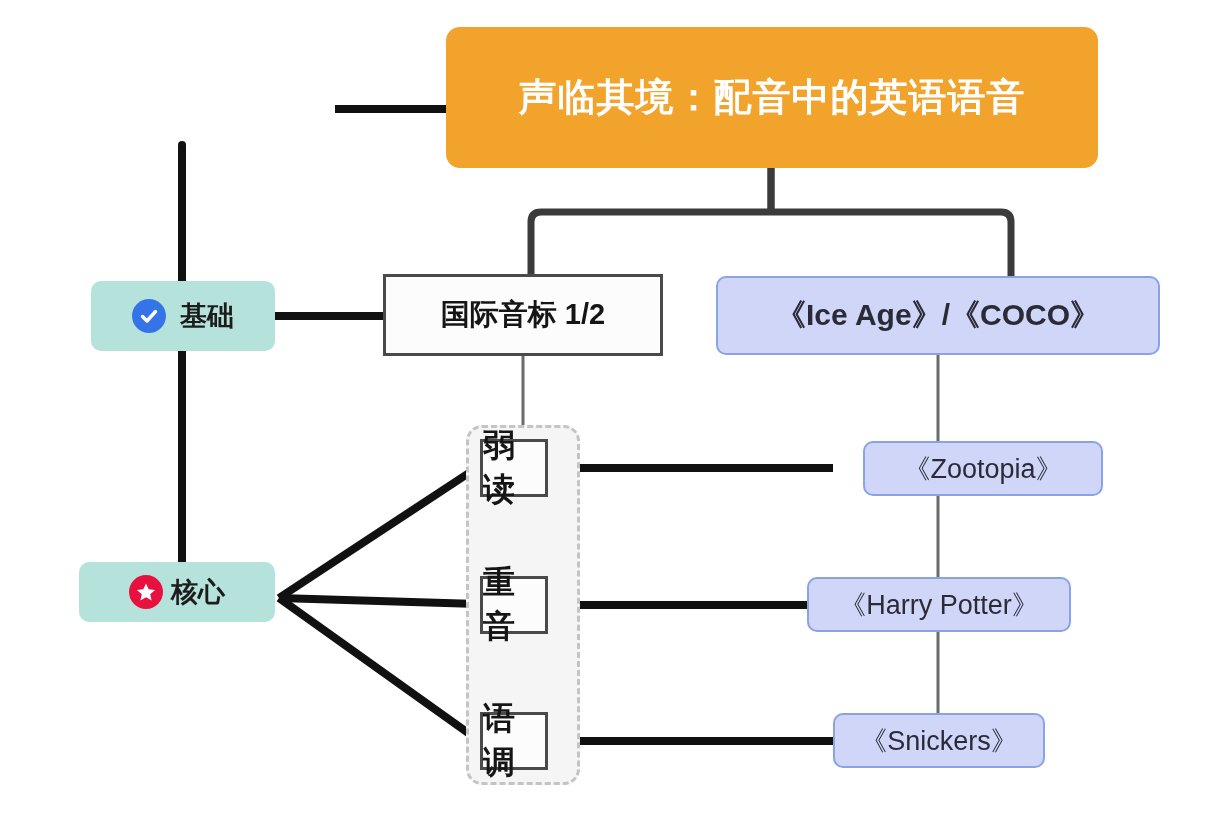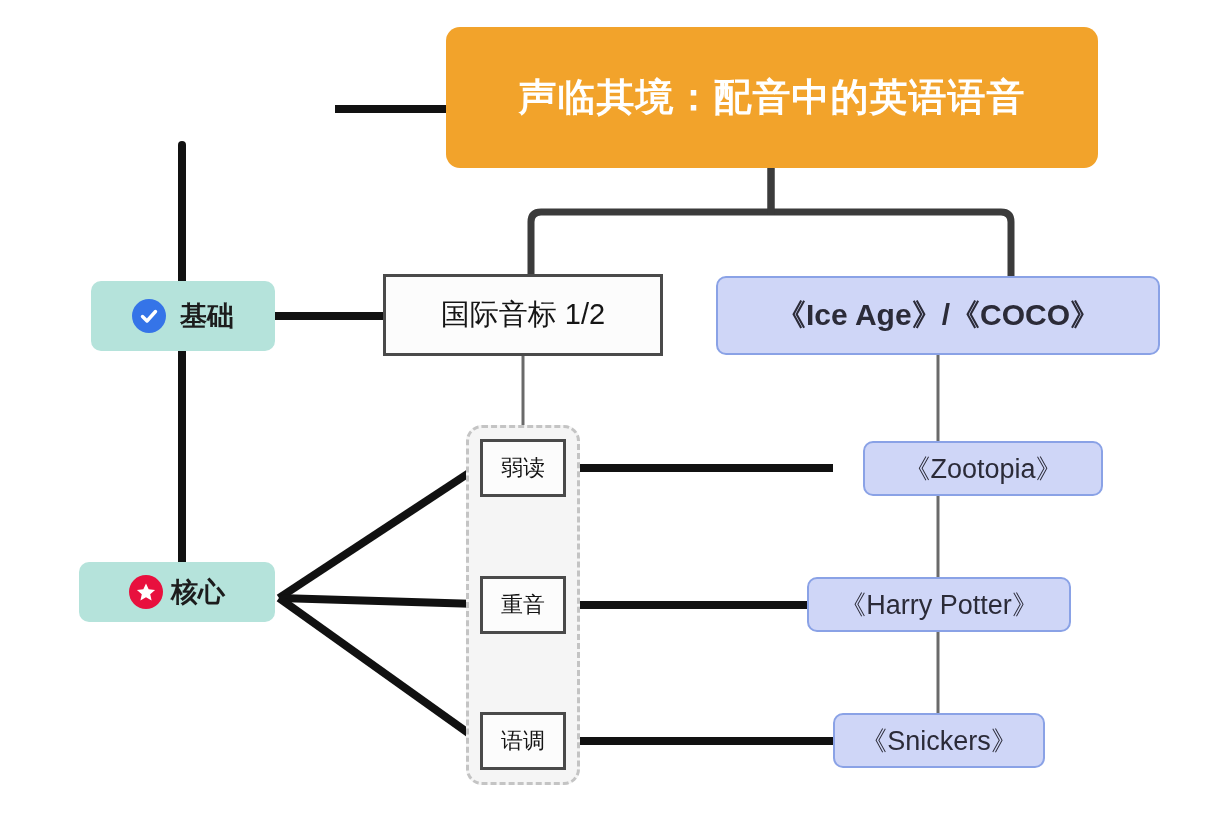--- a/index.html
+++ b/index.html
@@ -91,35 +91,35 @@
   }
   .badge-check { background: #3574E8; }
   .badge-star  { background: #E8103E; }
   .badge svg { display: block; }
 
   
   .node-plain {
     background: #FCFCFC;
     border: 3px solid #4A4A4A;
     color: #151515;
-    font-weight: normal;
+    font-weight: bold;
   }
   .node-ipa {
     left: 383px;
     top: 274px;
     width: 280px;
     height: 82px;
     font-size: 29px;
   }
 
   
   .node-sub {
-    width: 86px;
+    width: 68px;
     height: 58px;
-    font-size: 22px;
+    font-size: 32px;
     left: 480px;
   }
   .node-weak   { top: 439px; }
   .node-stress { top: 576px; }
   .node-tone   { top: 712px; }
 
   
   .dashed-group {
     position: absolute;
     left: 466px;

